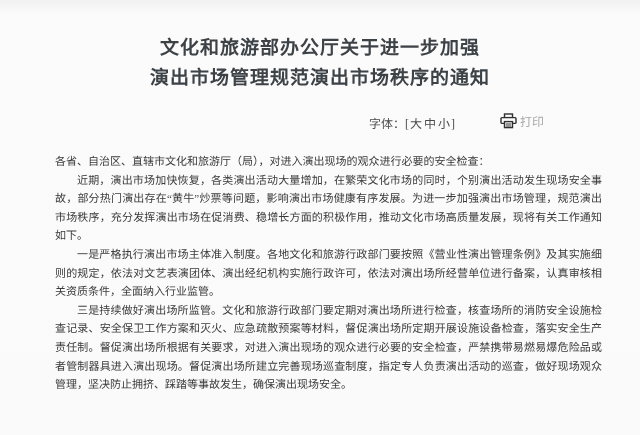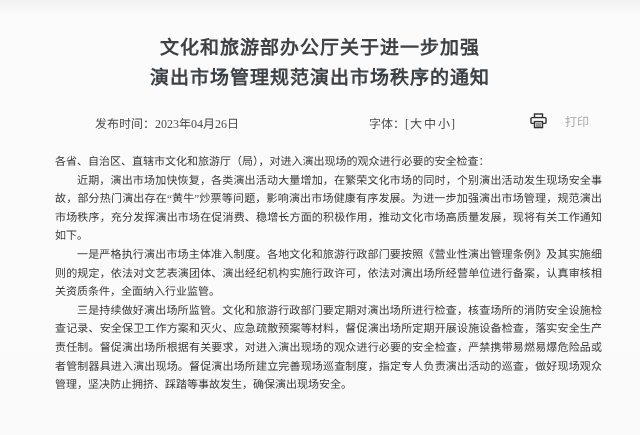--- a/index.html
+++ b/index.html
@@ -30,22 +30,22 @@
     position: relative;
     height: 17px;
     margin-top: 21px;
     font-size: 12px;
     color: #4b4b4b;
   }
   .publish { position: absolute; left: 95px; top: 0; white-space: nowrap; }
   .font-control { position: absolute; left: 369px; top: 0; white-space: nowrap; }
   .fs-btn { cursor: pointer; padding: 0 1px; }
   .print-group {
-    position: absolute; left: 530px; top: -2px;
-    display: flex; align-items: center; gap: 18px;
+    position: absolute; left: 500px; top: -2px;
+    display: flex; align-items: center; gap: 3px;
     cursor: pointer;
   }
   .print-icon { display: inline-flex; align-items: center; }
   .print-label { color: #a9a9a9; font-size: 12px; }
   .doc-body {
     margin: 21px 38px 0 55px;
     font-size: 11px;
     line-height: 18.6px;
     color: #3a3a3a;
     text-align: justify;
@@ -59,21 +59,20 @@
 <body>
 
 <div class="page">
 
   <div class="title-block">
     <span class="title-line">文化和旅游部办公厅关于进一步加强</span>
     <span class="title-line">演出市场管理规范演出市场秩序的通知</span>
   </div>
 
   <div class="meta-row">
-    <div class="publish"><span>发布时间：</span><span>2023年04月26日</span></div>
 
     <div class="font-control"><span>字体：</span><span>[</span><span class="fs-btn">大</span><span class="fs-btn">中</span><span class="fs-btn">小</span><span>]</span></div>
 
     <div class="print-group">
       <span class="print-icon">
         <svg width="17" height="16" viewBox="0 0 17 16" fill="none" xmlns="http://www.w3.org/2000/svg">
           <rect x="4.5" y="1" width="8" height="3.6" stroke="#2f2f2f" stroke-width="1.4" fill="#fdfdfd"></rect>
           <rect x="1" y="4.6" width="15" height="5.8" rx="1" stroke="#2f2f2f" stroke-width="1.4" fill="#fdfdfd"></rect>
           <rect x="4.5" y="8.6" width="8" height="6" stroke="#2f2f2f" stroke-width="1.4" fill="#ffffff"></rect>
           <line x1="5.8" y1="11" x2="11.2" y2="11" stroke="#2f2f2f" stroke-width="1"></line>

